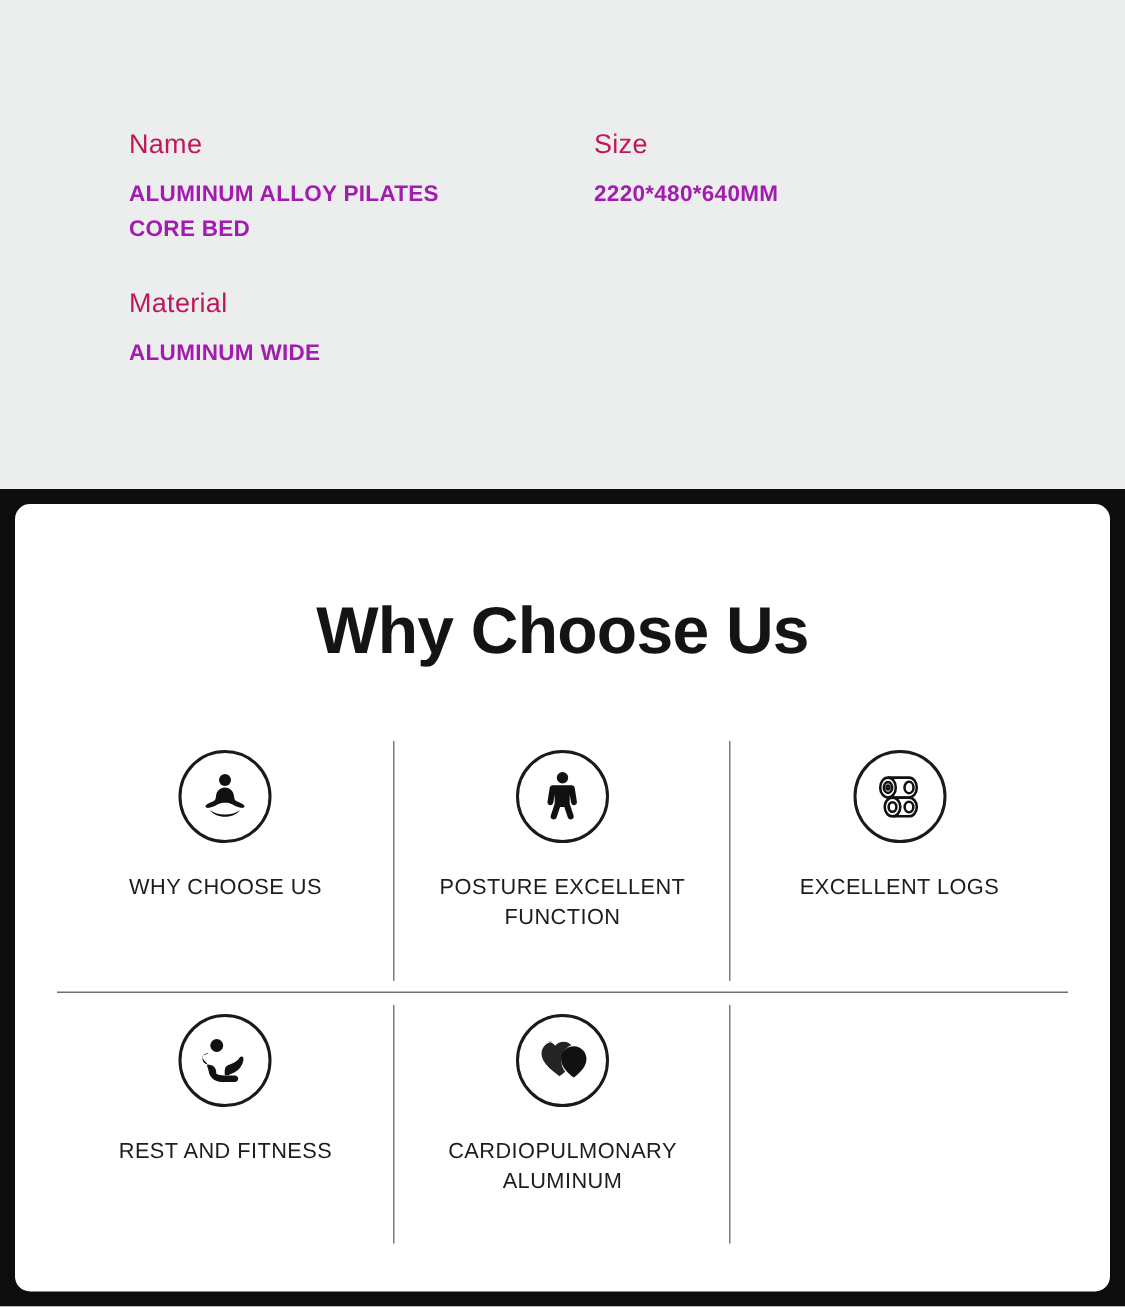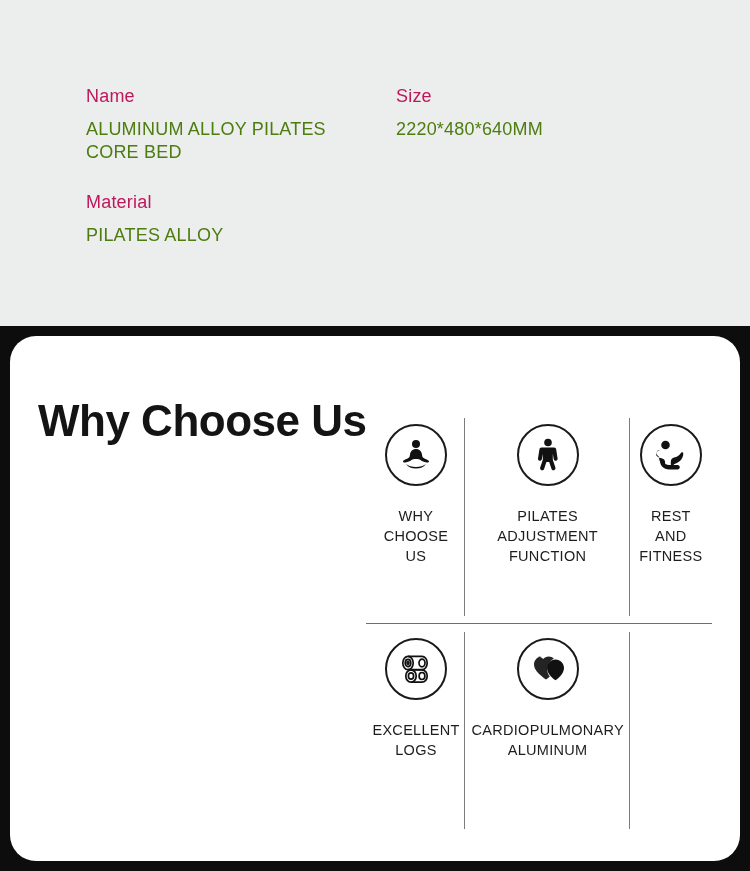--- a/index.html
+++ b/index.html
@@ -38,44 +38,44 @@
     margin-bottom: 28px;
   }
   .spec-label {
     font-size: 18px;
     color: #be185d;
     font-weight: 400;
     letter-spacing: .2px;
     margin-bottom: 11px;
   }
   .spec-value {
-    font-size: 18px;
+    font-size: 15px;
     line-height: 23px;
-    color: #4d7c0f;
-    font-weight: normal;
+    color: #a21caf;
+    font-weight: bold;
     letter-spacing: .2px;
     max-width: 250px;
   }
 
   
   .why-section {
     position: relative;
     height: 545px;
     background: #0d0d0d;
     box-sizing: border-box;
     padding: 10px;
   }
   .why-card {
     background: #ffffff;
-    border-radius: 26px;
+    border-radius: 10px;
     height: 100%;
     box-sizing: border-box;
     padding: 34px 28px 24px 28px;
     display: flex;
-    flex-direction: row;
+    flex-direction: column;
   }
   .why-title {
     text-align: center;
     font-size: 44px;
     font-weight: bold;
     color: #141414;
     letter-spacing: -0.5px;
     margin-top: 26px;
     margin-bottom: 0;
   }
@@ -149,21 +149,21 @@
   <section class="spec-section">
     <div class="spec-grid">
 
       <div class="spec-col">
         <div class="spec-block">
           <div class="spec-label">Name</div>
           <div class="spec-value">ALUMINUM ALLOY PILATES CORE BED</div>
         </div>
         <div class="spec-block">
           <div class="spec-label">Material</div>
-          <div class="spec-value">PILATES ALLOY</div>
+          <div class="spec-value">ALUMINUM WIDE</div>
         </div>
       </div>
 
       <div class="spec-col">
         <div class="spec-block">
           <div class="spec-label">Size</div>
           <div class="spec-value">2220*480*640MM</div>
         </div>
       </div>
 
@@ -187,54 +187,54 @@
           <div class="why-label">WHY CHOOSE US</div>
         </div>
 
         <div class="why-cell">
           <div class="icon-circle">
             <svg width="36" height="38" viewBox="0 0 36 38" fill="#111">
               <circle cx="18" cy="6.5" r="3.8"></circle>
               <path d="M11.5 11.5c-1.2 0-2 .9-2.1 2L8 22.5c-.2 1.2.6 2.2 1.7 2.3 1.1.1 2-.7 2.2-1.8l.9-5.3v5.6c0 .6-.2 1.2-.4 1.7l-2.2 6.6c-.4 1.1.2 2.3 1.3 2.6 1.1.4 2.3-.2 2.6-1.3l2.3-6.9h2.8l2.3 6.9c.4 1.1 1.5 1.7 2.6 1.3 1.1-.4 1.7-1.5 1.3-2.6l-2.2-6.6c-.2-.5-.4-1.1-.4-1.7v-5.6l.9 5.3c.2 1.1 1.1 1.9 2.2 1.8 1.1-.1 1.9-1.1 1.7-2.3l-1.4-9c-.1-1.1-.9-2-2.1-2h-13z"></path>
             </svg>
           </div>
-          <div class="why-label">PILATES ADJUSTMENT FUNCTION</div>
-        </div>
-
-
-        <div class="why-cell">
-          <div class="icon-circle">
-            <svg width="38" height="34" viewBox="0 0 38 34" fill="#111">
-              <circle cx="13.5" cy="7" r="4.3"></circle>
-              <path d="M8 12c-2.3 0-4 1.6-4 3.8 0 2.5 2.1 3.7 4.4 4.1 1.5.3 2.6.6 3.4 1.4 1 1 1.4 2.4 1.4 4.1 0 .5 0 1 .1 1.5h5.6c-.2-1.4-.2-2.8 0-4 .3-1.8 1.4-2.9 3.2-3.3 3-.7 5.2-2.3 6.6-4.4 1-1.5 2.6-1.1 2.6.4 0 4.4-3.2 8.6-8.2 10.2-.9.3-1.4.6-1.4 1.1h-9.9C10.5 27 7 23.5 7 19.4c0-.5-.2-.9-.6-1.2C4.9 17.1 4 15.6 4 14"></path>
-              <path d="M9 22c1.5 3 5.1 5 9.4 5h7.2c1.2 0 2.2 1 2.2 2.2 0 1.2-1 2.2-2.2 2.2H17C12 31.4 8 27.6 8 23c0-.4.3-.8.6-1 .2 0 .3 0 .4 0z"></path>
-            </svg>
-          </div>
-          <div class="why-label">REST AND FITNESS</div>
-        </div>
+          <div class="why-label">POSTURE EXCELLENT FUNCTION</div>
+        </div>
+
 
         <div class="why-cell">
           <div class="icon-circle">
             <svg width="38" height="32" viewBox="0 0 38 32" fill="none" stroke="#111" stroke-width="1.7">
               <ellipse cx="11" cy="10" rx="5.2" ry="6.6"></ellipse>
               <ellipse cx="11" cy="10" rx="2.8" ry="3.6"></ellipse>
               <ellipse cx="11" cy="10" rx="1" ry="1.3"></ellipse>
               <path d="M11 3.4h14c2.9 0 5.2 3 5.2 6.6s-2.3 6.6-5.2 6.6H11"></path>
               <ellipse cx="25" cy="10" rx="3" ry="3.8"></ellipse>
               <ellipse cx="14" cy="23" rx="5.2" ry="6.2"></ellipse>
               <ellipse cx="14" cy="23" rx="2.6" ry="3.2"></ellipse>
               <path d="M14 16.8h11c2.9 0 5.2 2.8 5.2 6.2s-2.3 6.2-5.2 6.2H14"></path>
               <ellipse cx="25" cy="23" rx="2.9" ry="3.5"></ellipse>
             </svg>
           </div>
           <div class="why-label">EXCELLENT LOGS</div>
         </div>
 
         <div class="why-cell">
           <div class="icon-circle">
+            <svg width="38" height="34" viewBox="0 0 38 34" fill="#111">
+              <circle cx="13.5" cy="7" r="4.3"></circle>
+              <path d="M8 12c-2.3 0-4 1.6-4 3.8 0 2.5 2.1 3.7 4.4 4.1 1.5.3 2.6.6 3.4 1.4 1 1 1.4 2.4 1.4 4.1 0 .5 0 1 .1 1.5h5.6c-.2-1.4-.2-2.8 0-4 .3-1.8 1.4-2.9 3.2-3.3 3-.7 5.2-2.3 6.6-4.4 1-1.5 2.6-1.1 2.6.4 0 4.4-3.2 8.6-8.2 10.2-.9.3-1.4.6-1.4 1.1h-9.9C10.5 27 7 23.5 7 19.4c0-.5-.2-.9-.6-1.2C4.9 17.1 4 15.6 4 14"></path>
+              <path d="M9 22c1.5 3 5.1 5 9.4 5h7.2c1.2 0 2.2 1 2.2 2.2 0 1.2-1 2.2-2.2 2.2H17C12 31.4 8 27.6 8 23c0-.4.3-.8.6-1 .2 0 .3 0 .4 0z"></path>
+            </svg>
+          </div>
+          <div class="why-label">REST AND FITNESS</div>
+        </div>
+
+        <div class="why-cell">
+          <div class="icon-circle">
             <svg width="38" height="32" viewBox="0 0 38 32" fill="#111">
               <path d="M13 3.5C8.6 3.5 5 7 5 11.4c0 6.6 8.4 12.3 12 15.1 1-0.8 2.4-1.8 3.8-3-1.6-2-2.6-4.5-2.6-7.3 0-4.6 2.7-8.6 6.7-10.5-1.3-1.4-3.2-2.2-5.2-2.2-2.2 0-4.2 1-5.5 2.6-1.3-1.6-3.3-2.6-5.5-2.6z" opacity="0.92"></path>
               <path d="M26.5 6.5c-4.7 0-8.5 3.8-8.5 8.5 0 6.3 7.3 11.5 8.5 12.3 1.2-.8 8.5-6 8.5-12.3 0-4.7-3.8-8.5-8.5-8.5z"></path>
             </svg>
           </div>
           <div class="why-label">CARDIOPULMONARY ALUMINUM</div>
         </div>
 
       </div>
     </div>

